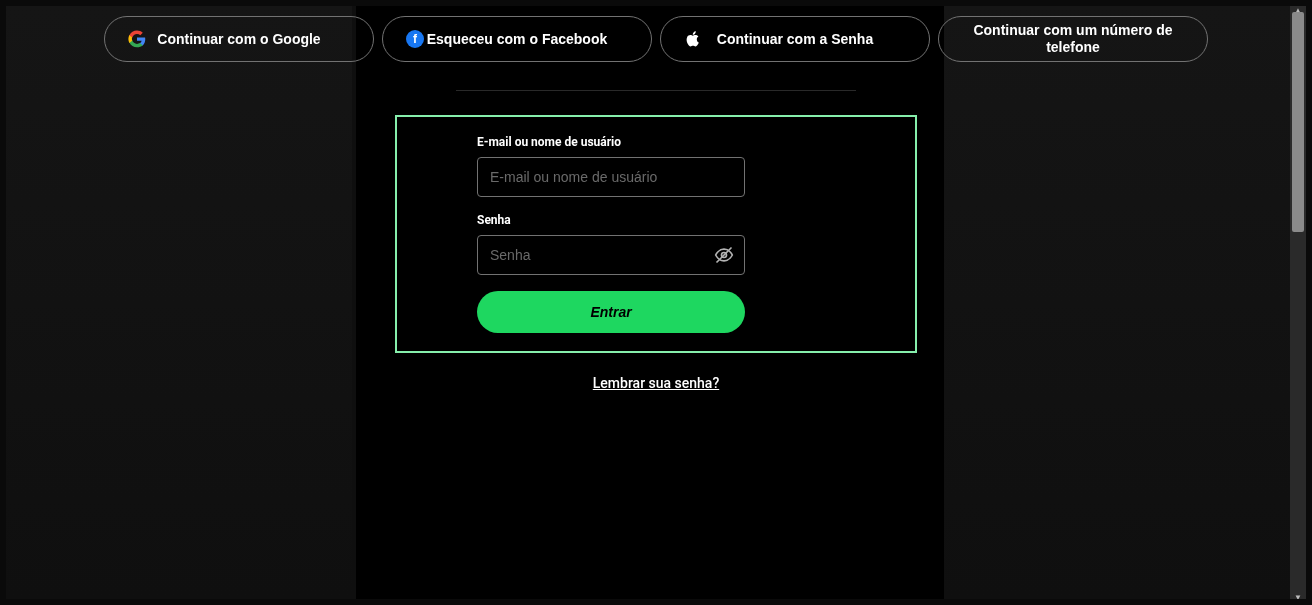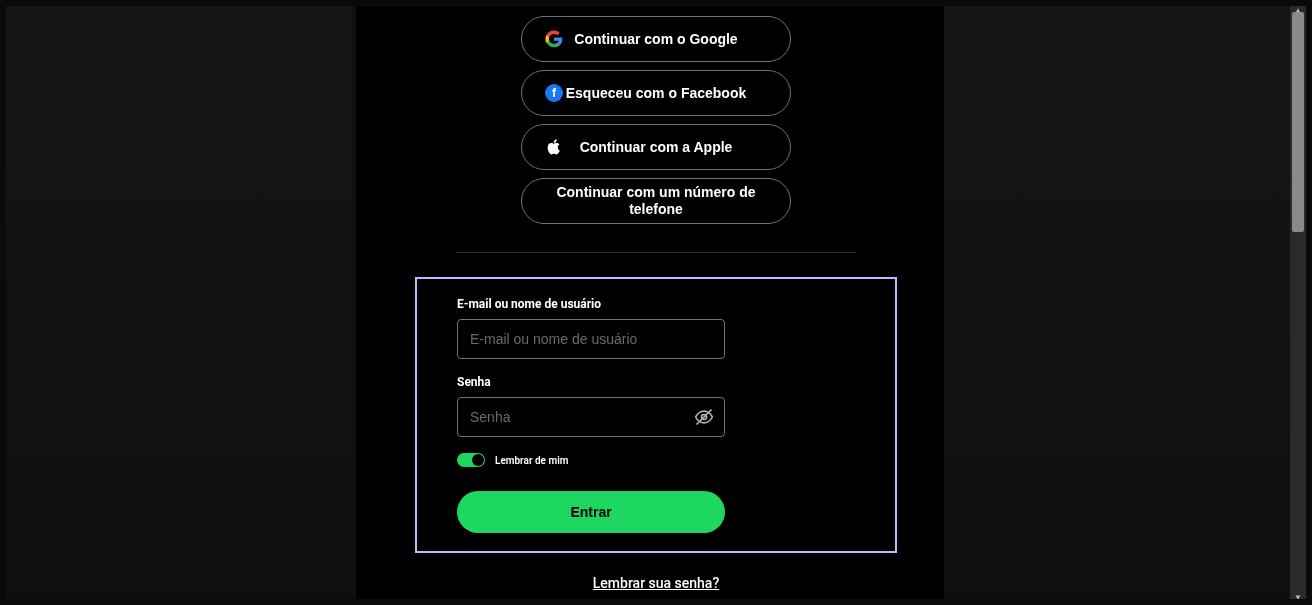--- a/index.html
+++ b/index.html
@@ -66,21 +66,20 @@
       margin: 0 auto;
       background: #000;
       min-height: 100%;
       padding: 10px 0 30px 0;
       display: flex;
       flex-direction: column;
       align-items: center;
     }
     .social-buttons {
       display: flex;
-      flex-direction: column;
       gap: 8px;
       align-items: center;
     }
     .social-btn {
       width: 270px;
       height: 46px;
       border: 1px solid #727272;
       border-radius: 500px;
       background: transparent;
       color: #fff;
@@ -116,22 +115,22 @@
       display: flex; align-items: center; justify-content: center;
       color: #fff; font-weight: 700; font-size: 12px; font-family: Arial, sans-serif;
     }
     .divider {
       width: 400px;
       height: 1px;
       background: #292929;
       margin: 28px 0 24px 0;
     }
     .form-area {
-      border: 2px solid #c4b5fd;
-      padding: 18px 56px 18px 40px;
+      border: 2px solid #86efac;
+      padding: 18px 56px 18px 80px;
       width: 382px;
       box-sizing: content-box;
     }
     .form-group { margin-bottom: 16px; }
     .form-label {
       color: #fff;
       font-weight: 700;
       font-size: 12px;
       display: block;
       margin-bottom: 8px;
@@ -194,20 +193,21 @@
     .submit-btn {
       width: 268px;
       height: 42px;
       background: #1ed760;
       border: none;
       border-radius: 500px;
       color: #000;
       font-weight: 700;
       font-size: 14px;
       cursor: pointer;
+      font-style: italic;
     }
     .forgot-link {
       color: #fff;
       font-size: 14px;
       text-decoration: underline;
       margin-top: 22px;
       cursor: pointer;
       font-weight: 500;
     }
     .bg-dim-left, .bg-dim-right {
@@ -249,21 +249,21 @@
           </span>
           <span>Esqueceu com o Facebook</span>
         </button>
 
         <button class="social-btn">
           <span class="icon-slot apple-icon">
             <svg viewBox="0 0 24 24" fill="#fff">
                 <path d="M17.05 12.54c-.03-2.52 2.06-3.73 2.15-3.79-1.18-1.72-3-1.95-3.65-1.98-1.55-.16-3.03.91-3.82.91-.79 0-2.01-.89-3.3-.86-1.7.03-3.26.99-4.14 2.51-1.77 3.06-.45 7.6 1.27 10.09.84 1.21 1.84 2.57 3.16 2.52 1.27-.05 1.75-.82 3.28-.82 1.53 0 1.96.82 3.3.79 1.36-.03 2.23-1.24 3.06-2.46.97-1.41 1.37-2.77 1.39-2.84-.03-.01-2.67-1.02-2.7-4.07zM14.66 4.88c.7-.85 1.17-2.02 1.04-3.2-1.01.04-2.23.67-2.95 1.52-.65.75-1.21 1.95-1.06 3.1 1.12.09 2.27-.57 2.97-1.42z"></path>
               </svg>
           </span>
-          <span>Continuar com a Apple</span>
+          <span>Continuar com a Senha</span>
         </button>
 
         <button class="social-btn two-line">
           <span>Continuar com um número de telefone</span>
         </button>
       </div>
 
       <div class="divider"></div>
 
       <div class="form-area">
@@ -280,26 +280,20 @@
             <button class="eye-btn">
               <svg viewBox="0 0 24 24" width="20" height="20" fill="none" stroke="#b3b3b3" stroke-width="2">
                 <path d="M2 12s3.5-7 10-7 10 7 10 7-3.5 7-10 7S2 12 2 12z"></path>
                 <circle cx="12" cy="12" r="3"></circle>
                 <line x1="3" y1="21" x2="21" y2="3"></line>
               </svg>
             </button>
           </div>
         </div>
 
-        <div class="remember-row">
-          <div class="toggle">
-            <div class="toggle-knob"></div>
-          </div>
-          <span class="remember-label">Lembrar de mim</span>
-        </div>
 
         <button class="submit-btn">
           <span>Entrar</span>
         </button>
       </div>
 
       <a class="forgot-link">Lembrar sua senha?</a>
 
     </div>
 

